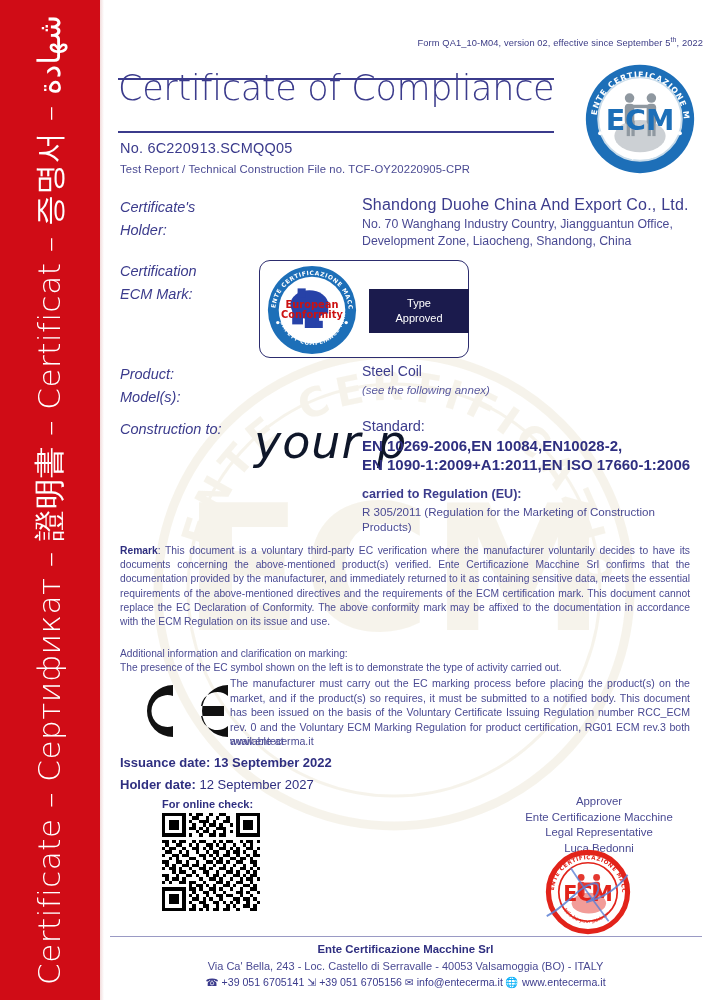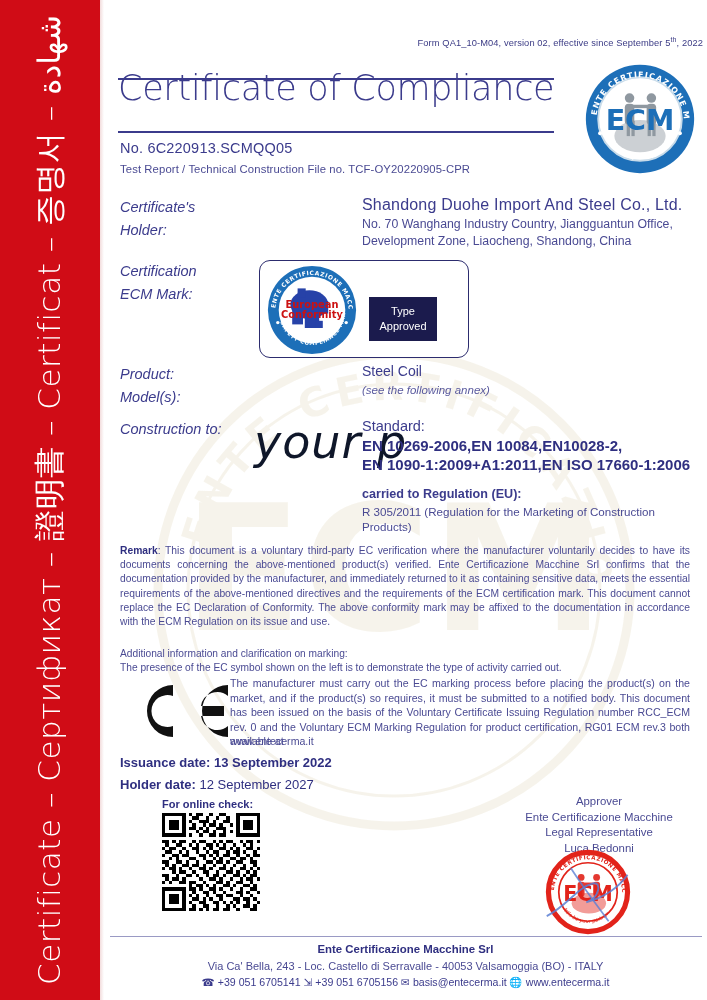--- a/index.html
+++ b/index.html
@@ -156,22 +156,22 @@
     position: absolute;
     left: 155px; top: 260px;
     width: 210px; height: 98px;
     border: 1.6px solid #2c2c6e;
     border-radius: 11px;
     background: #ffffff;
     box-sizing: border-box;
   }
   .type-approved {
     position: absolute;
-    left: 265px; top: 297px;
-    width: 68px; height: 44px;
+    left: 265px; top: 289px;
+    width: 100px; height: 44px;
     background: #1b1b4d;
     color: #ffffff;
     font-size: 11px;
     display: flex;
     flex-direction: column;
     align-items: center;
     justify-content: center;
     line-height: 15px;
   }
 
@@ -403,21 +403,21 @@
       </text>
       <circle cx="18" cy="75" r="2.1" fill="#ffffff"></circle>
       <circle cx="102" cy="75" r="2.1" fill="#ffffff"></circle>
     </svg>
 
     <div class="cert-no">No. 6C220913.SCMQQ05</div>
     <div class="tcf-no">Test Report / Technical Construction File no. TCF-OY20220905-CPR</div>
 
     <div class="row-label" style="left:16px; top:196px;">Certificate's
 Holder:</div>
-    <div class="holder-name">Shandong Duohe Import And Steel Co., Ltd.</div>
+    <div class="holder-name">Shandong Duohe China And Export Co., Ltd.</div>
     <div class="holder-addr">No. 70 Wanghang Industry Country, Jiangguantun Office,
 Development Zone, Liaocheng, Shandong, China</div>
 
     <div class="row-label" style="left:16px; top:260px;">Certification
 ECM Mark:</div>
     <div class="mark-box"></div>
     <svg style="position:absolute;left:163px;top:265px;width:90px;height:90px;" viewBox="0 0 100 100">
       <defs>
         <path id="ecTop" d="M 9 52 A 41 41 0 0 1 91 52"></path>
         <path id="ecBot" d="M 13 52 A 37 37 0 0 0 87 52"></path>
@@ -752,19 +752,19 @@
 
     <div class="footer-rule"></div>
     <div class="footer-name">Ente Certificazione Macchine Srl</div>
     <div class="footer-addr">Via Ca' Bella, 243 - Loc. Castello di Serravalle - 40053 Valsamoggia (BO) - ITALY</div>
     <div class="footer-contact">
       <span class="gl">☎</span>
       <span>+39 051 6705141</span>
       <span class="gl">⇲</span>
       <span>+39 051 6705156</span>
       <span class="gl">✉</span>
-      <span>basis@entecerma.it</span>
+      <span>info@entecerma.it</span>
       <span class="gl">🌐</span>
       <span>www.entecerma.it</span>
     </div>
 
   </div>
 </div>
 
 </body></html>

